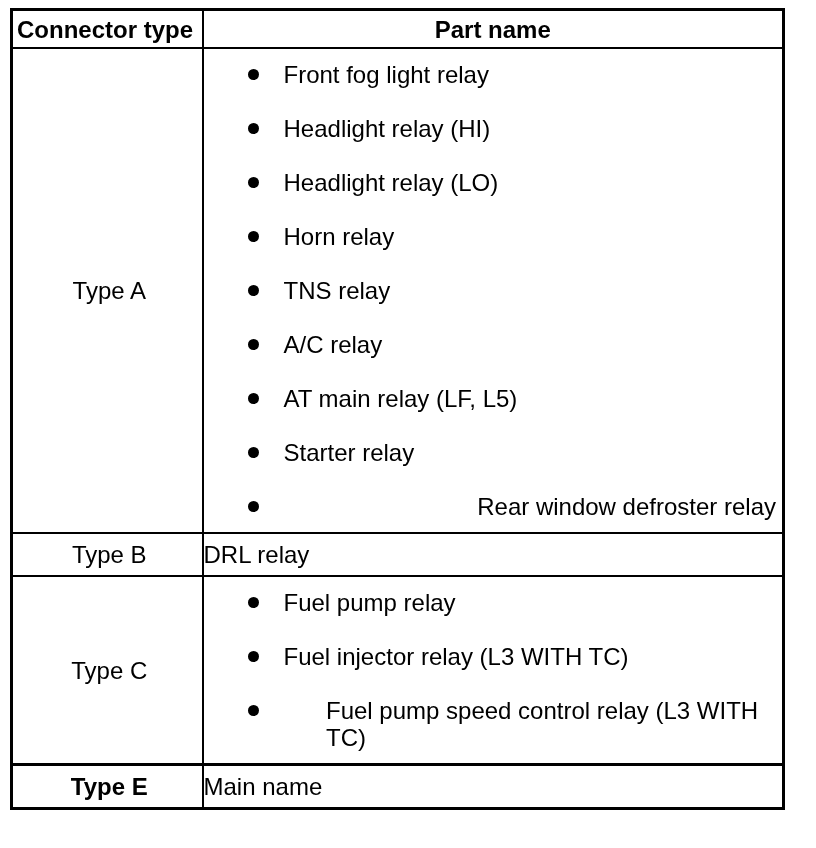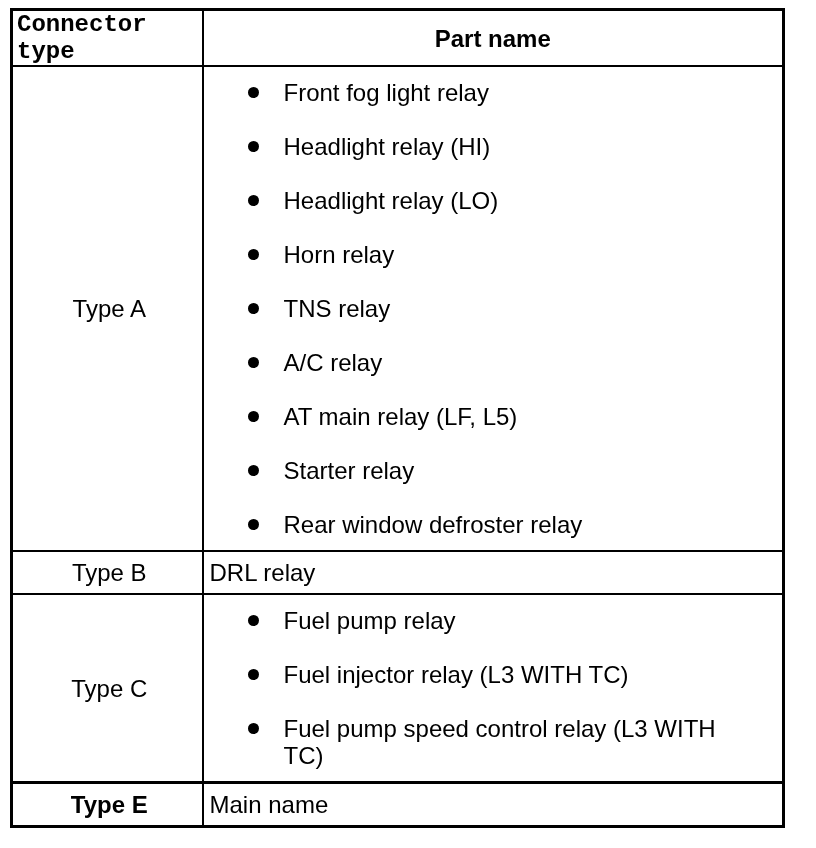--- a/index.html
+++ b/index.html
@@ -38,49 +38,48 @@
   }
   .doc-table col.c-type  { width: 191px; }
   .doc-table th {
     font-weight: bold;
     font-size: 24px;
     height: 36px;
   }
   th.h-type {
     text-align: left;
     padding-left: 4px;
-    font-family: Liberation Mono, monospace;
   }
   th.h-part {
     text-align: center;
   }
   td.type-cell {
     text-align: center;
     padding-left: 4px;
   }
   td.type-cell.emph {
     font-weight: bold;
   }
   td.parts-cell.plain {
-    padding-left: 6px;
     height: 41px;
   }
   ul.parts-list {
     list-style: none;
     margin: 0;
     padding: 12px 6px 12px 44px;
     border-radius: 30px;
   }
   ul.parts-list li {
     display: flex;
     align-items: flex-start;
     margin: 0 0 27px 0;
   }
   ul.parts-list li:last-child {
     margin-bottom: 0;
+    justify-content: space-between;
   }
   .bullet {
     flex: 0 0 11px;
     width: 11px;
     height: 11px;
     border-radius: 50%;
     background: #000000;
     margin-top: 8px;
     margin-right: 25px;
   }

